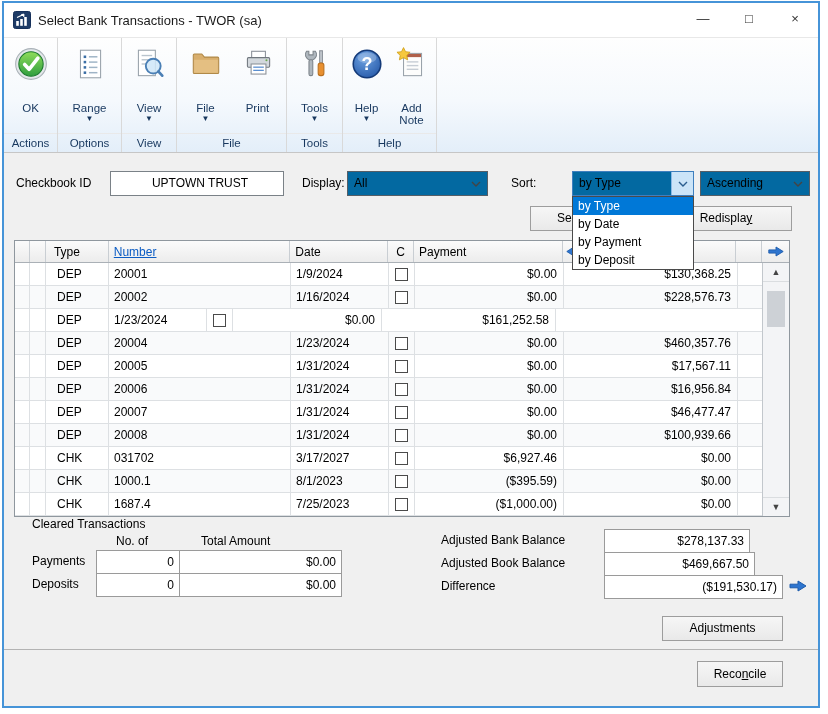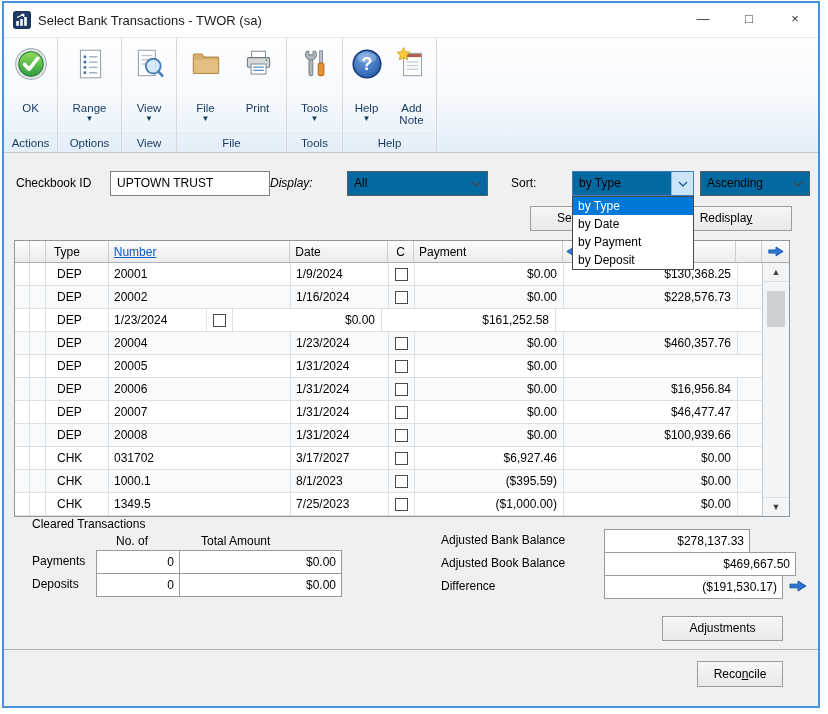--- a/index.html
+++ b/index.html
@@ -225,23 +225,23 @@
           </svg>
           <span class="tb-label">Add Note</span>
         </div>
       </div>
       <div class="tb-group-label">Help</div>
     </div>
     <div class="tb-fill"></div>
   </div>
 
   <div class="lbl" style="left:12px; top:168px;">Checkbook ID</div>
-  <div class="field" style="left:106px; top:168px; width:160px;">UPTOWN TRUST</div>
-
-  <div class="lbl" style="left:266px; top:168px;font-style:italic;">Display:</div>
+  <div class="field" style="left:106px; top:168px; width:174px;text-align:center;">UPTOWN TRUST</div>
+
+  <div class="lbl" style="left:298px; top:168px;">Display:</div>
   <div class="combo" style="left:343px; top:168px; width:141px;">
     <span>All</span>
     <span class="chev">
       <svg width="10" height="6" viewBox="0 0 10 6">
             <path d="M1 1 L5 5 L9 1" stroke="#444" fill="none" stroke-width="1.4"></path>
           </svg>
     </span>
   </div>
 
   <div class="lbl" style="left:507px; top:168px;">Sort:</div>
@@ -359,20 +359,21 @@
     <div class="trow">
       <div class="td c0"></div>
       <div class="td c1"></div>
       <div class="td ctype">DEP</div>
       <div class="td cnum">20005</div>
       <div class="td cdate">1/31/2024</div>
       <div class="td cchk">
               <div class="checkbox"></div>
             </div>
       <div class="td cpay num">$0.00</div>
+      <div class="td cdep num">$17,567.11</div>
       <div class="td cspare" style="border-right:none;"></div>
     </div>
 
     <div class="trow">
       <div class="td c0"></div>
       <div class="td c1"></div>
       <div class="td ctype">DEP</div>
       <div class="td cnum">20006</div>
       <div class="td cdate">1/31/2024</div>
       <div class="td cchk">
@@ -436,21 +437,21 @@
             </div>
       <div class="td cpay num">($395.59)</div>
       <div class="td cdep num">$0.00</div>
       <div class="td cspare" style="border-right:none;"></div>
     </div>
 
     <div class="trow">
       <div class="td c0"></div>
       <div class="td c1"></div>
       <div class="td ctype">CHK</div>
-      <div class="td cnum">1349.5</div>
+      <div class="td cnum">1687.4</div>
       <div class="td cdate">7/25/2023</div>
       <div class="td cchk">
               <div class="checkbox"></div>
             </div>
       <div class="td cpay num">($1,000.00)</div>
       <div class="td cdep num">$0.00</div>
       <div class="td cspare" style="border-right:none;"></div>
     </div>
   </div>
     <div class="scrollbar">
@@ -468,21 +469,21 @@
   <div class="sum-lbl" style="left:12px; top:570px;">Deposits</div>
   <div class="sum-field" style="left:92px; top:547px; width:84px;">0</div>
   <div class="sum-field" style="left:175px; top:547px; width:163px;">$0.00</div>
   <div class="sum-field" style="left:92px; top:570px; width:84px;">0</div>
   <div class="sum-field" style="left:175px; top:570px; width:163px;">$0.00</div>
 
   <div class="sum-lbl" style="left:421px; top:526px;">Adjusted Bank Balance</div>
   <div class="sum-lbl" style="left:421px; top:549px;">Adjusted Book Balance</div>
   <div class="sum-lbl" style="left:421px; top:572px;">Difference</div>
   <div class="sum-field" style="left:600px; top:526px; width:146px;">$278,137.33</div>
-  <div class="sum-field" style="left:600px; top:549px; width:192px;">$469,667.50</div>
+  <div class="sum-field" style="left:600px; top:549px; width:151px;">$469,667.50</div>
   <div class="sum-field" style="left:600px; top:572px; width:179px;">($191,530.17)</div>
   <span class="blue-arrow" style="position:absolute; left:784px; top:576px;">
     <svg width="20" height="14" viewBox="0 0 20 14">
           <path d="M2 5.2 h8 V2 l8 5 -8 5 V8.8 H2 Z" fill="#2e75cf" stroke="#1d5bab"></path>
         </svg>
   </span>
 
   <div class="btn btn-adjustments">Adjustments</div>
   <div class="divider"></div>
   <div class="btn btn-reconcile">Reco<u>n</u>cile</div>

